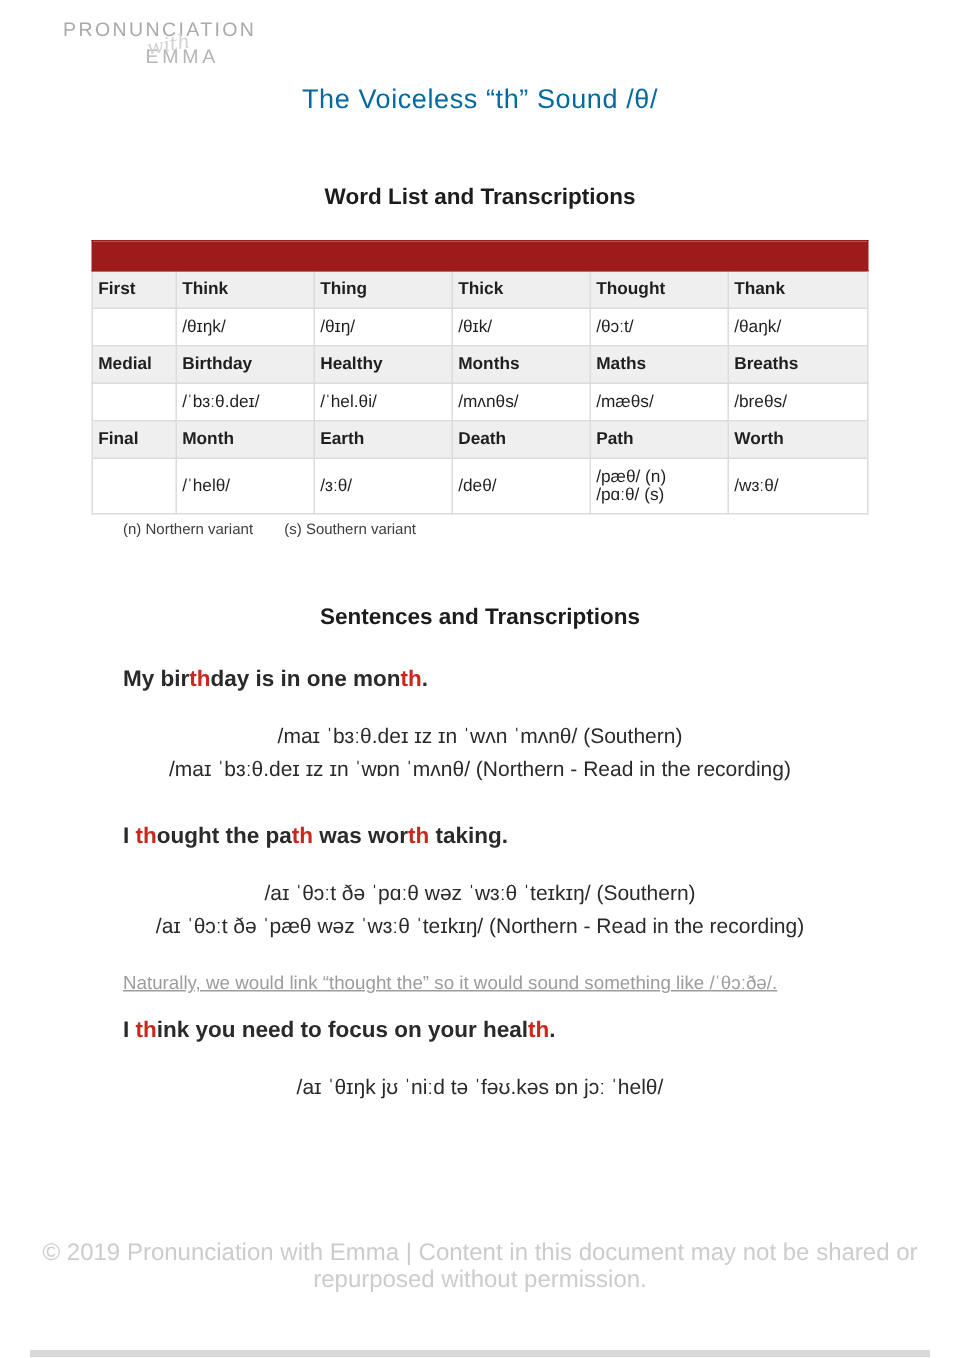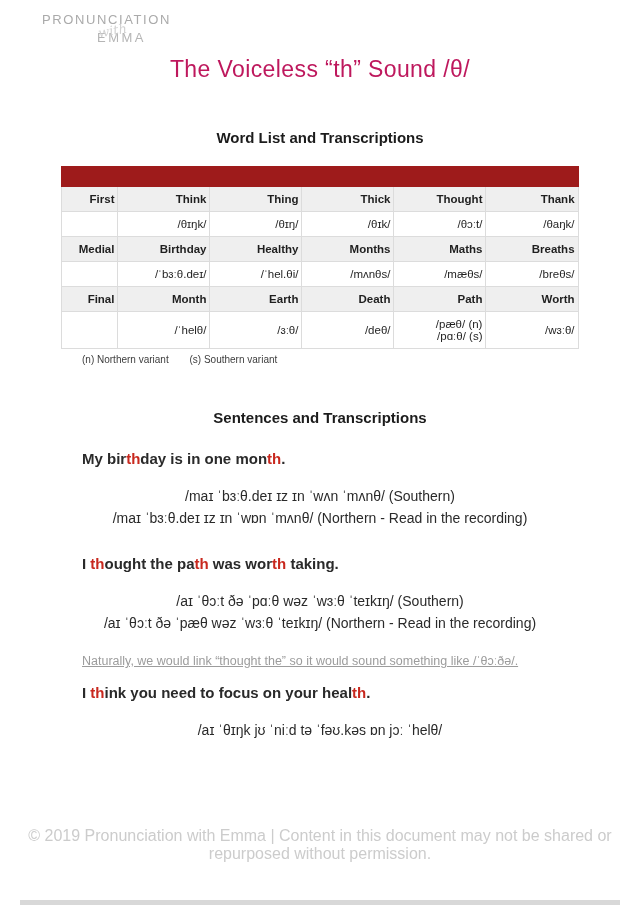--- a/index.html
+++ b/index.html
@@ -27,36 +27,36 @@
     font-size: 13px; color: #d2d2d2; transform: rotate(-10deg);
   }
   .logo-line2 {
     margin-top: 3px; text-align: right; width: 104px;
     font-size: 13px; letter-spacing: 2.5px; color: #b5b5b5;
   }
 
   
   .title {
     margin: 56px 0 0; text-align: center;
-    font-size: 23px; font-weight: 400; color: #be185d; letter-spacing: 0.4px;
+    font-size: 18px; font-weight: 400; color: #0369a1; letter-spacing: 0.4px;
   }
   .section-heading {
     margin: 46px 0 0; text-align: center;
     font-size: 15px; font-weight: 700; color: #1c1c1c;
   }
   .section-heading.second { margin-top: 44px; }
 
   
   .word-table {
     width: 516px; margin: 20px auto 0;
     border-collapse: collapse; table-layout: fixed;
   }
   .word-table td {
     border: 1px solid #dcdcdc;
-    text-align: right; vertical-align: middle;
+    text-align: left; vertical-align: middle;
     font-size: 11.5px; padding: 6px 3px;
     color: #1f1f1f; white-space: pre-line;
   }
   .accent-bar {
     background: #9e1b1b; height: 20px; padding: 0 !important;
     border: 1px solid #9e1b1b !important;
   }
   .label-row td { background: #efefef; font-weight: 700; }
   .ipa-row td { background: #ffffff; font-weight: 400; }
 

